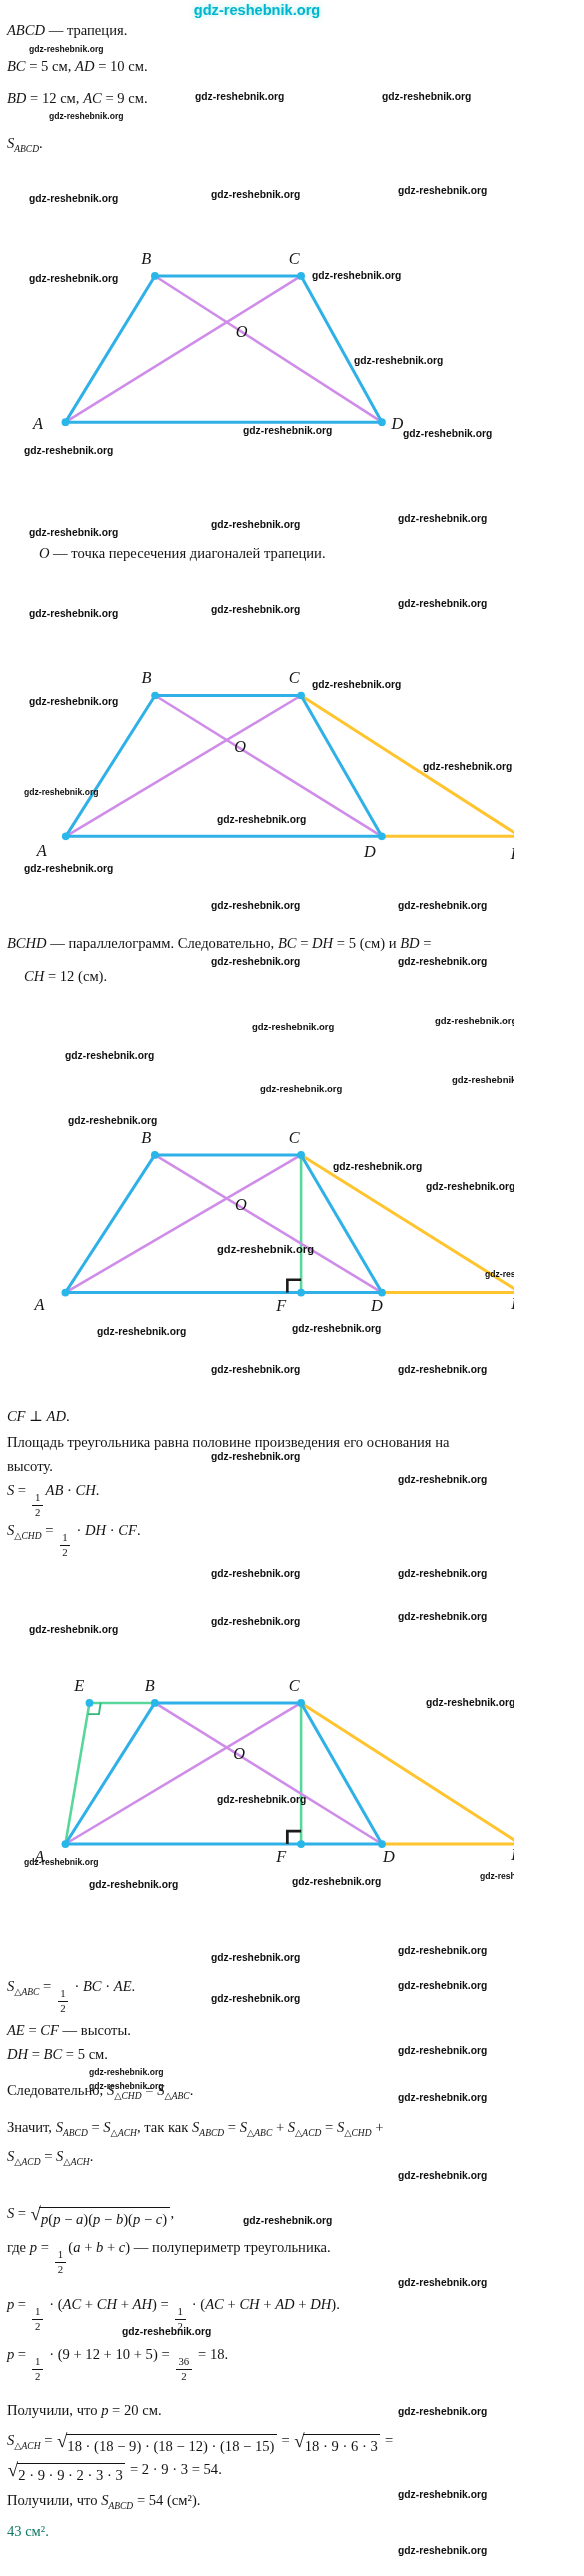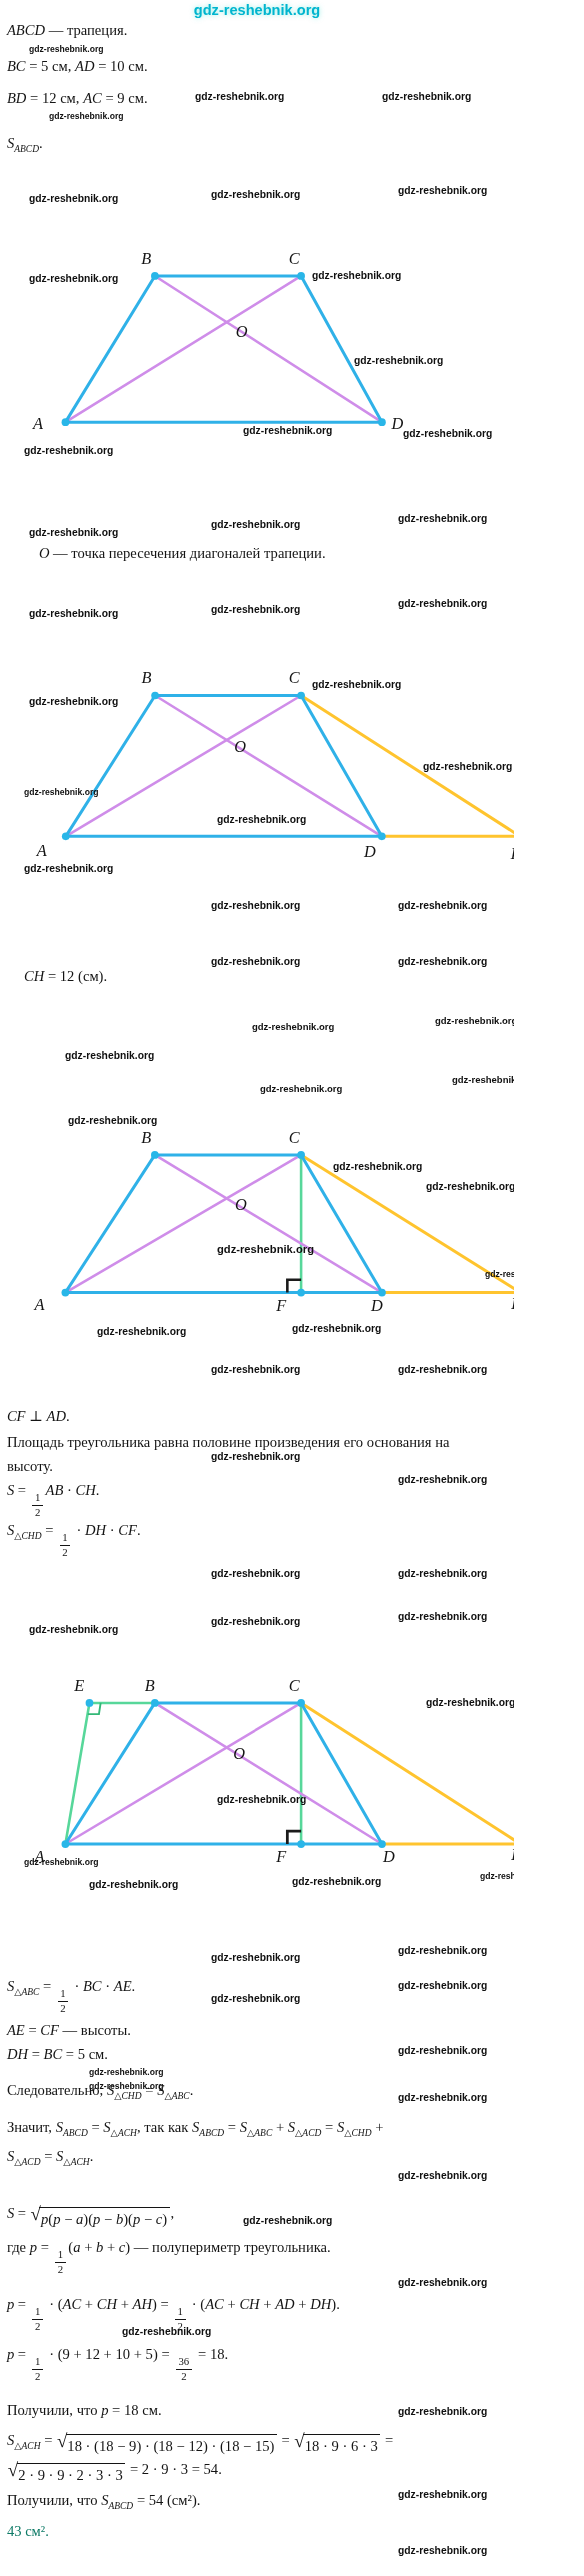--- a/index.html
+++ b/index.html
@@ -98,20 +98,21 @@
     <span class="wm" style="left: 398px; top: 2278px; font-size: 10.3px;">gdz-reshebnik.org</span>
     <span class="wm" style="left: 122px; top: 2327px; font-size: 10.3px;">gdz-reshebnik.org</span>
     <span class="wm" style="left: 398px; top: 2407px; font-size: 10.3px;">gdz-reshebnik.org</span>
     <span class="wm" style="left: 398px; top: 2490px; font-size: 10.3px;">gdz-reshebnik.org</span>
     <span class="wm" style="left: 398px; top: 2546px; font-size: 10.3px;">gdz-reshebnik.org</span>
     <div class="mline" style="left: 6.9px; top: 20.6px;"><span class="mvar">ABCD</span><span class="mtxt"> — трапеция.</span></div>
     <div class="mline" style="left: 6.9px; top: 57px;"><span class="mvar">BC</span><span class="mtxt"> = 5 см, </span><span class="mvar">AD</span><span class="mtxt"> = 10 см.</span></div>
     <div class="mline" style="left: 6.9px; top: 89px; font-family: Liberation Serif, serif;"><span class="mvar">BD</span><span class="mtxt"> = 12 см, </span><span class="mvar">AC</span><span class="mtxt"> = 9 см.</span></div>
     <div class="mline" style="left: 6.9px; top: 134px;"><span class="mvar">S</span><sub class="msub">ABCD</sub><span class="mtxt">.</span></div>
     <div class="mline" style="left: 6.9px; top: 544px; margin-left: 32px;"><span class="mvar">O</span><span class="mtxt"> — точка пересечения диагоналей трапеции.</span></div>
+    <div class="mline" style="left: 6.9px; top: 934px;"><span class="mvar">BCHD</span><span class="mtxt"> — параллелограмм. Следовательно, </span><span class="mvar">BC</span><span class="mtxt"> = </span><span class="mvar">DH</span><span class="mtxt"> = 5 (см) и </span><span class="mvar">BD</span><span class="mtxt"> =</span></div>
     <div class="mline" style="left: 24px; top: 967px;"><span class="mvar">CH</span><span class="mtxt"> = 12 (см).</span></div>
     <div class="mline" style="left: 6.9px; top: 1407px;"><span class="mvar">CF</span><span class="mtxt"> ⊥ </span><span class="mvar">AD</span><span class="mtxt">.</span></div>
     <div class="mline" style="left: 6.9px; top: 1433px;"><span class="mtxt">Площадь треугольника равна половине произведения его основания на</span></div>
     <div class="mline" style="left: 6.9px; top: 1457px;"><span class="mtxt">высоту.</span></div>
     <div class="mline" style="left: 6.9px; top: 1481px;"><span class="mvar">S</span><span class="mtxt"> = </span><span class="mfrac">
         <span class="fnum">1</span>
         <span class="fden">2</span>
       </span><span class="mvar">AB</span><span class="mtxt"> · </span><span class="mvar">CH</span><span class="mtxt">.</span></div>
     <div class="mline" style="left: 6.9px; top: 1521px;"><span class="mvar">S</span><sub class="msub">△CHD</sub><span class="mtxt"> = </span><span class="mfrac">
         <span class="fnum">1</span>
@@ -141,21 +142,21 @@
         <span class="fnum">1</span>
         <span class="fden">2</span>
       </span><span class="mtxt"> · (</span><span class="mvar">AC</span><span class="mtxt"> + </span><span class="mvar">CH</span><span class="mtxt"> + </span><span class="mvar">AD</span><span class="mtxt"> + </span><span class="mvar">DH</span><span class="mtxt">).</span></div>
     <div class="mline" style="left: 6.9px; top: 2345px;"><span class="mvar">p</span><span class="mtxt"> = </span><span class="mfrac">
         <span class="fnum">1</span>
         <span class="fden">2</span>
       </span><span class="mtxt"> · (9 + 12 + 10 + 5) = </span><span class="mfrac">
         <span class="fnum">36</span>
         <span class="fden">2</span>
       </span><span class="mtxt"> = 18.</span></div>
-    <div class="mline" style="left: 6.9px; top: 2401px;"><span class="mtxt">Получили, что </span><span class="mvar">p</span><span class="mtxt"> = 18 см.</span></div>
+    <div class="mline" style="left: 6.9px; top: 2401px;"><span class="mtxt">Получили, что </span><span class="mvar">p</span><span class="mtxt"> = 20 см.</span></div>
     <div class="mline" style="left: 6.9px; top: 2431px;"><span class="mvar">S</span><sub class="msub">△ACH</sub><span class="mtxt"> = </span><span class="msqrt">
         <span class="srad">√</span>
         <span class="sbody"><span class="mtxt">18 · (18 − 9) · (18 − 12) · (18 − 15)</span></span>
       </span><span class="mtxt"> = </span><span class="msqrt">
         <span class="srad">√</span>
         <span class="sbody"><span class="mtxt">18 · 9 · 6 · 3</span></span>
       </span><span class="mtxt"> =</span></div>
     <div class="mline" style="left: 6.9px; top: 2460px;"><span class="msqrt">
         <span class="srad">√</span>
         <span class="sbody"><span class="mtxt">2 · 9 · 9 · 2 · 3 · 3</span></span>

